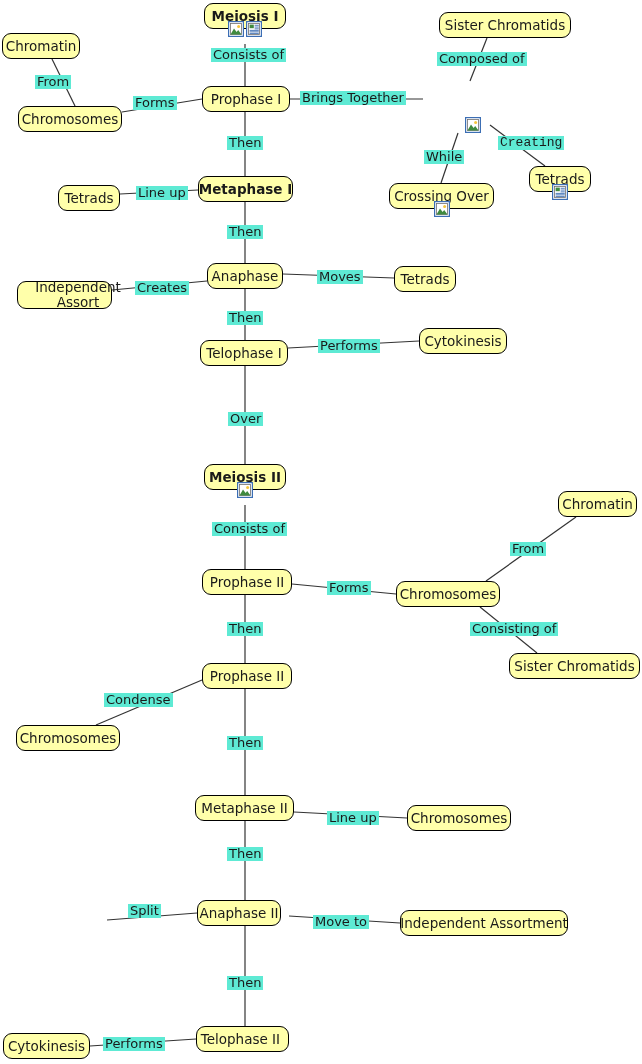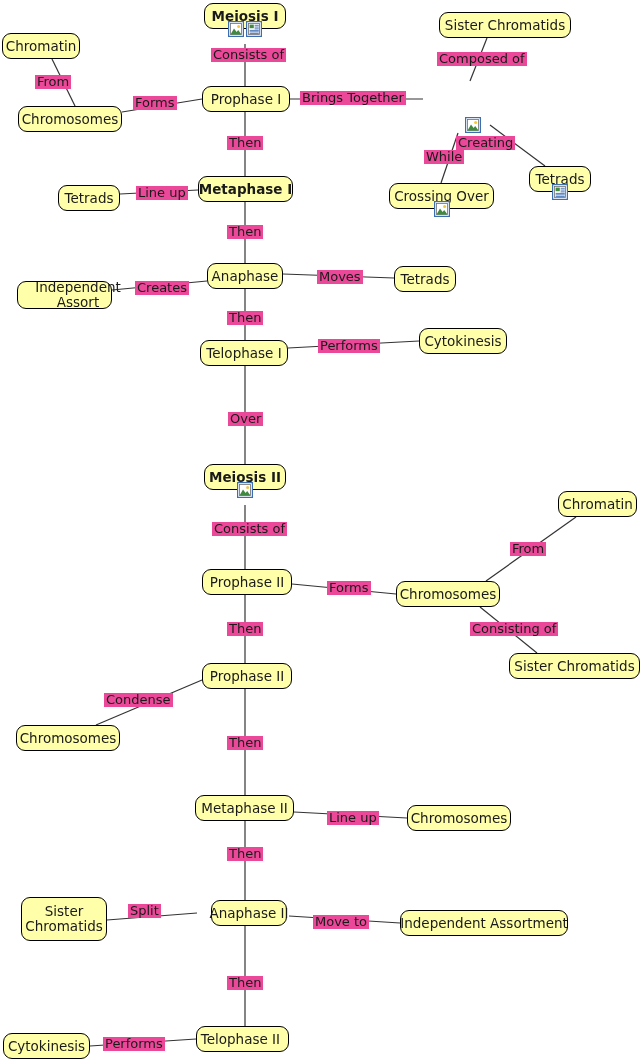--- a/index.html
+++ b/index.html
@@ -39,21 +39,21 @@
     box-shadow:0 0 0 0 rgba(0,0,0,0);
   }
   .node.bold{font-weight:bold;}
   .node .txt{display:block;}
   .linklabel{
     position:absolute;
     color:#1a1a1a;
     font-size:13px;
     line-height:14px;
     white-space:nowrap;
-    background:#ec4899;
+    background:#5eead4;
     padding:0 2px;
     z-index:4;
   }
   .icons{
     position:absolute;
     display:flex;
     gap:2px;
     z-index:5;
   }
   .ic{
@@ -180,32 +180,30 @@
       </span>
     </div>
     <div class="node" style="left: 202px; top: 569px; width: 90px; height: 26px;"><span class="txt">Prophase II</span></div>
     <div class="node" style="left: 396px; top: 581px; width: 104px; height: 26px;"><span class="txt">Chromosomes</span></div>
     <div class="node" style="left: 558px; top: 491px; width: 79px; height: 26px;"><span class="txt">Chromatin</span></div>
     <div class="node" style="left: 509px; top: 653px; width: 131px; height: 26px;"><span class="txt">Sister Chromatids</span></div>
     <div class="node" style="left: 202px; top: 663px; width: 90px; height: 26px;"><span class="txt">Prophase II</span></div>
     <div class="node" style="left: 16px; top: 725px; width: 104px; height: 26px;"><span class="txt">Chromosomes</span></div>
     <div class="node" style="left: 195px; top: 795px; width: 99px; height: 26px;"><span class="txt">Metaphase II</span></div>
     <div class="node" style="left: 407px; top: 805px; width: 104px; height: 26px;"><span class="txt">Chromosomes</span></div>
-    <div class="node" style="left: 21px; top: 897px; width: 86px; height: 44px;"><span class="txt">Sister
-Chromatids</span></div>
-    <div class="node" style="left: 211px; top: 900px; width: 76px; height: 26px;"><span class="txt">Anaphase II</span></div>
+    <div class="node" style="left: 197px; top: 900px; width: 84px; height: 26px;"><span class="txt">Anaphase II</span></div>
     <div class="node" style="left: 400px; top: 910px; width: 168px; height: 26px;"><span class="txt">Independent Assortment</span></div>
     <div class="node" style="left: 196px; top: 1026px; width: 93px; height: 26px; justify-content: flex-end;"><span class="txt">Telophase II</span></div>
     <div class="node" style="left: 3px; top: 1033px; width: 87px; height: 26px;"><span class="txt">Cytokinesis</span></div>
     <span class="linklabel" style="left: 211px; top: 48px;">Consists of</span>
     <span class="linklabel" style="left: 35px; top: 75px;">From</span>
     <span class="linklabel" style="left: 133px; top: 96px;">Forms</span>
     <span class="linklabel" style="left: 437px; top: 52px;">Composed of</span>
     <span class="linklabel" style="left: 300px; top: 91px;">Brings Together</span>
-    <span class="linklabel" style="left: 456px; top: 136px;">Creating</span>
+    <span class="linklabel" style="left: 498px; top: 136px; font-family: Liberation Mono, monospace;">Creating</span>
     <span class="linklabel" style="left: 424px; top: 150px;">While</span>
     <span class="linklabel" style="left: 227px; top: 136px;">Then</span>
     <span class="linklabel" style="left: 136px; top: 186px;">Line up</span>
     <span class="linklabel" style="left: 227px; top: 225px;">Then</span>
     <span class="linklabel" style="left: 135px; top: 281px;">Creates</span>
     <span class="linklabel" style="left: 317px; top: 270px;">Moves</span>
     <span class="linklabel" style="left: 227px; top: 311px;">Then</span>
     <span class="linklabel" style="left: 318px; top: 339px;">Performs</span>
     <span class="linklabel" style="left: 228px; top: 412px;">Over</span>
     <span class="linklabel" style="left: 212px; top: 522px;">Consists of</span>

